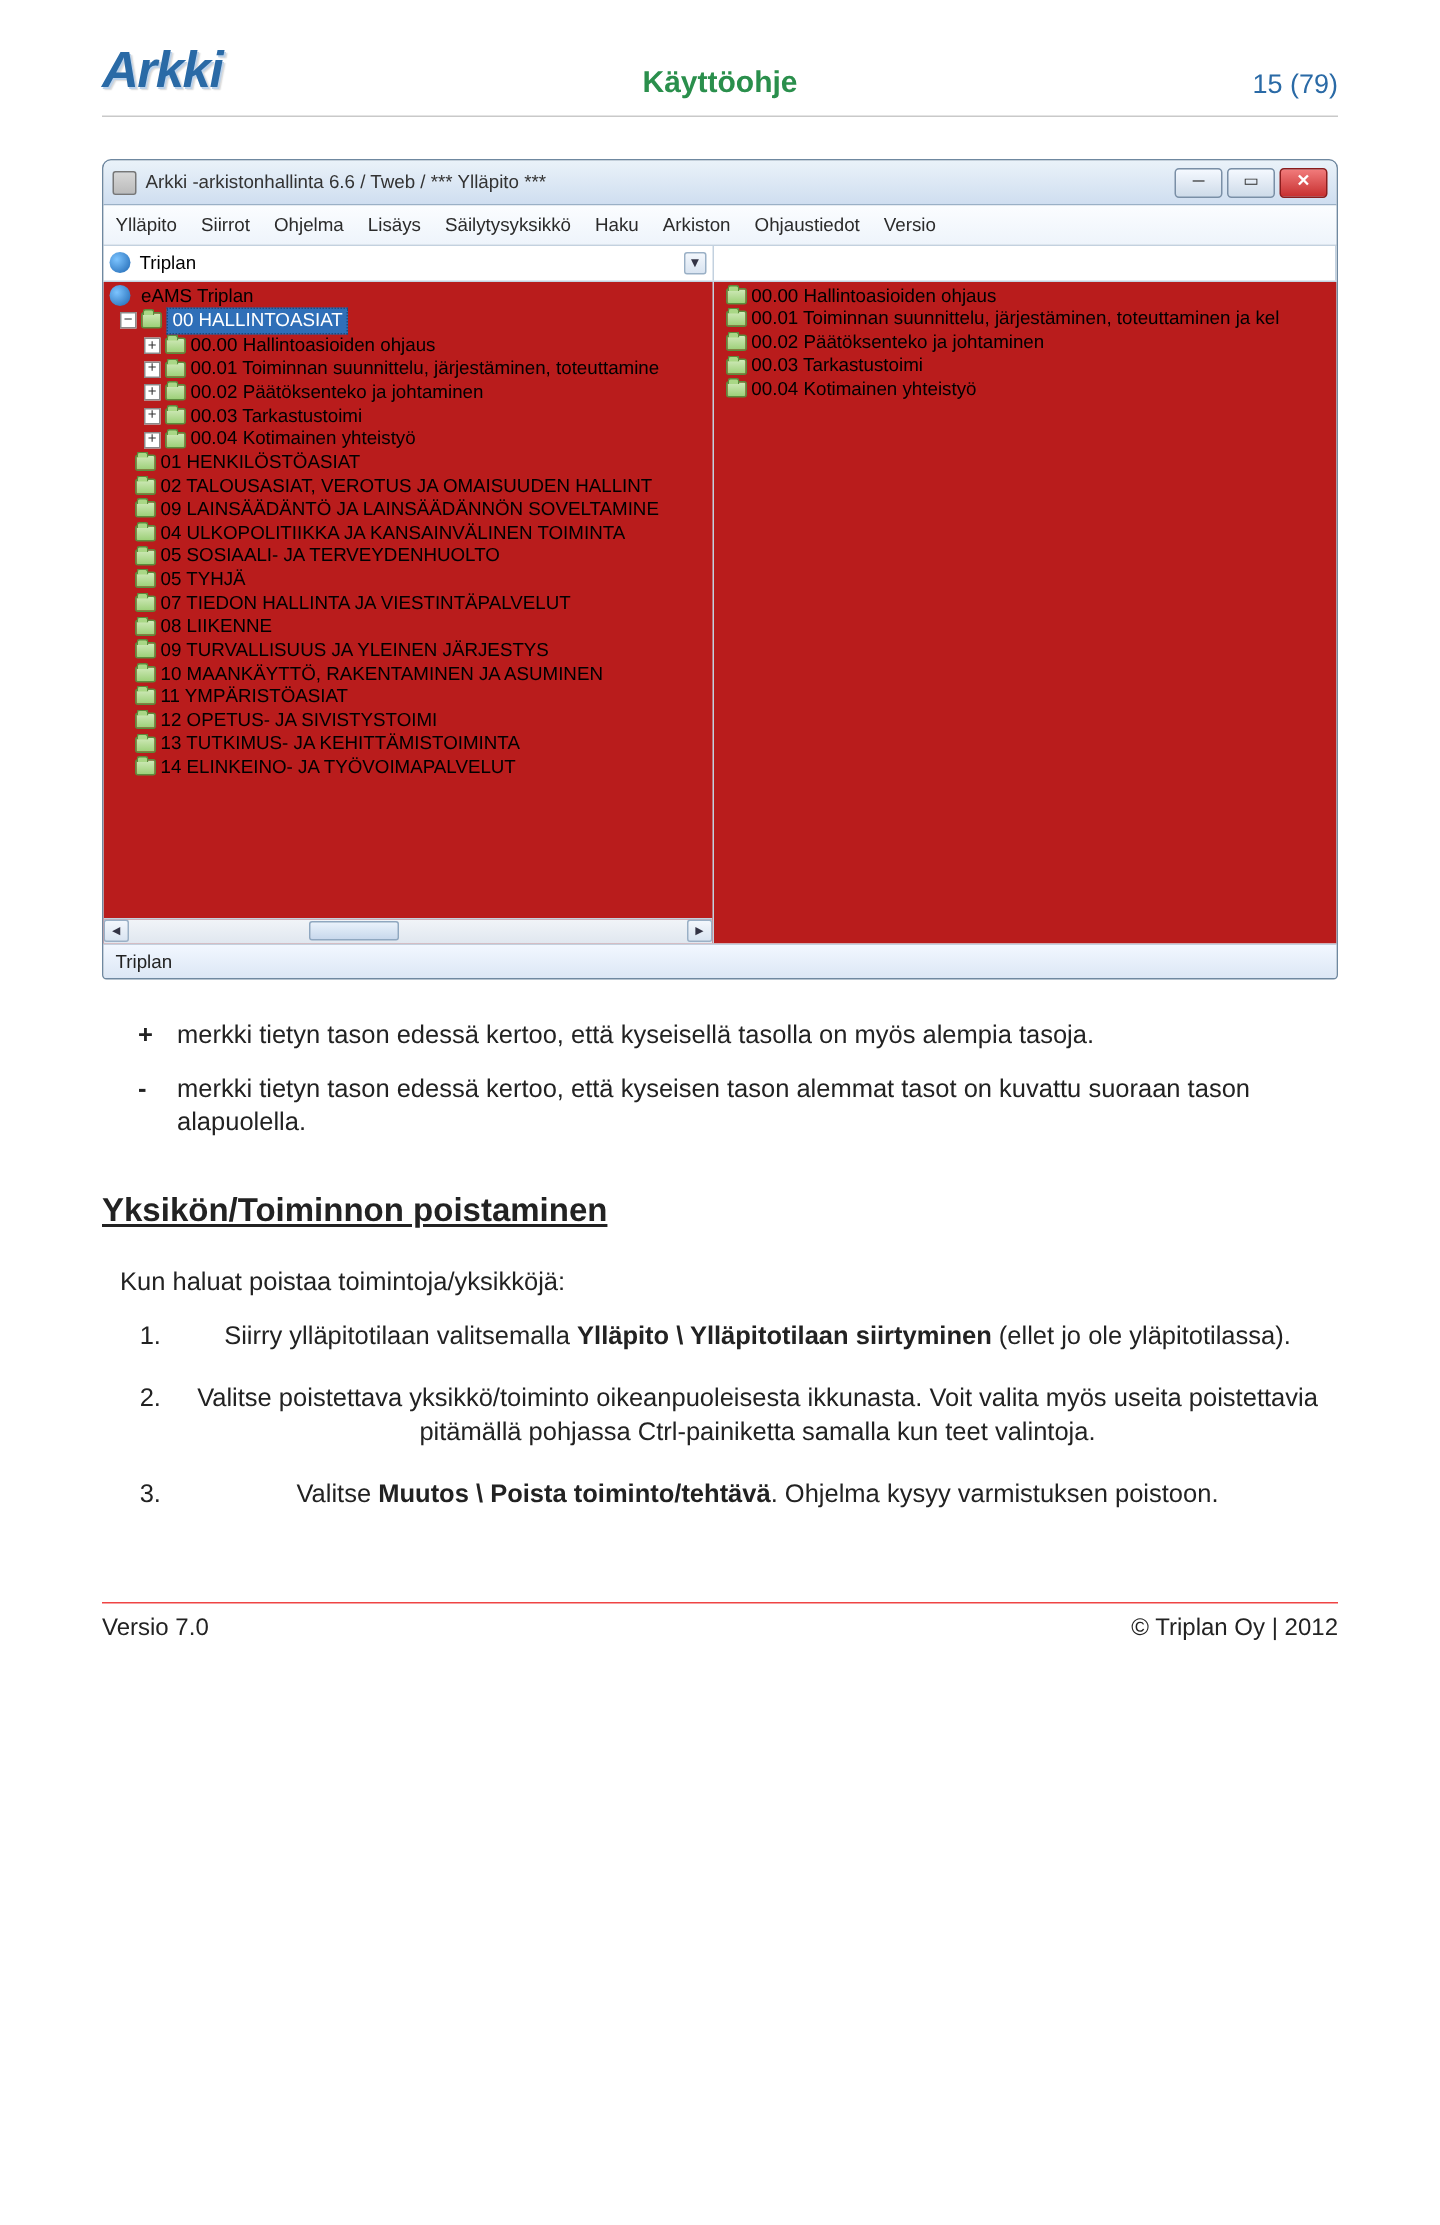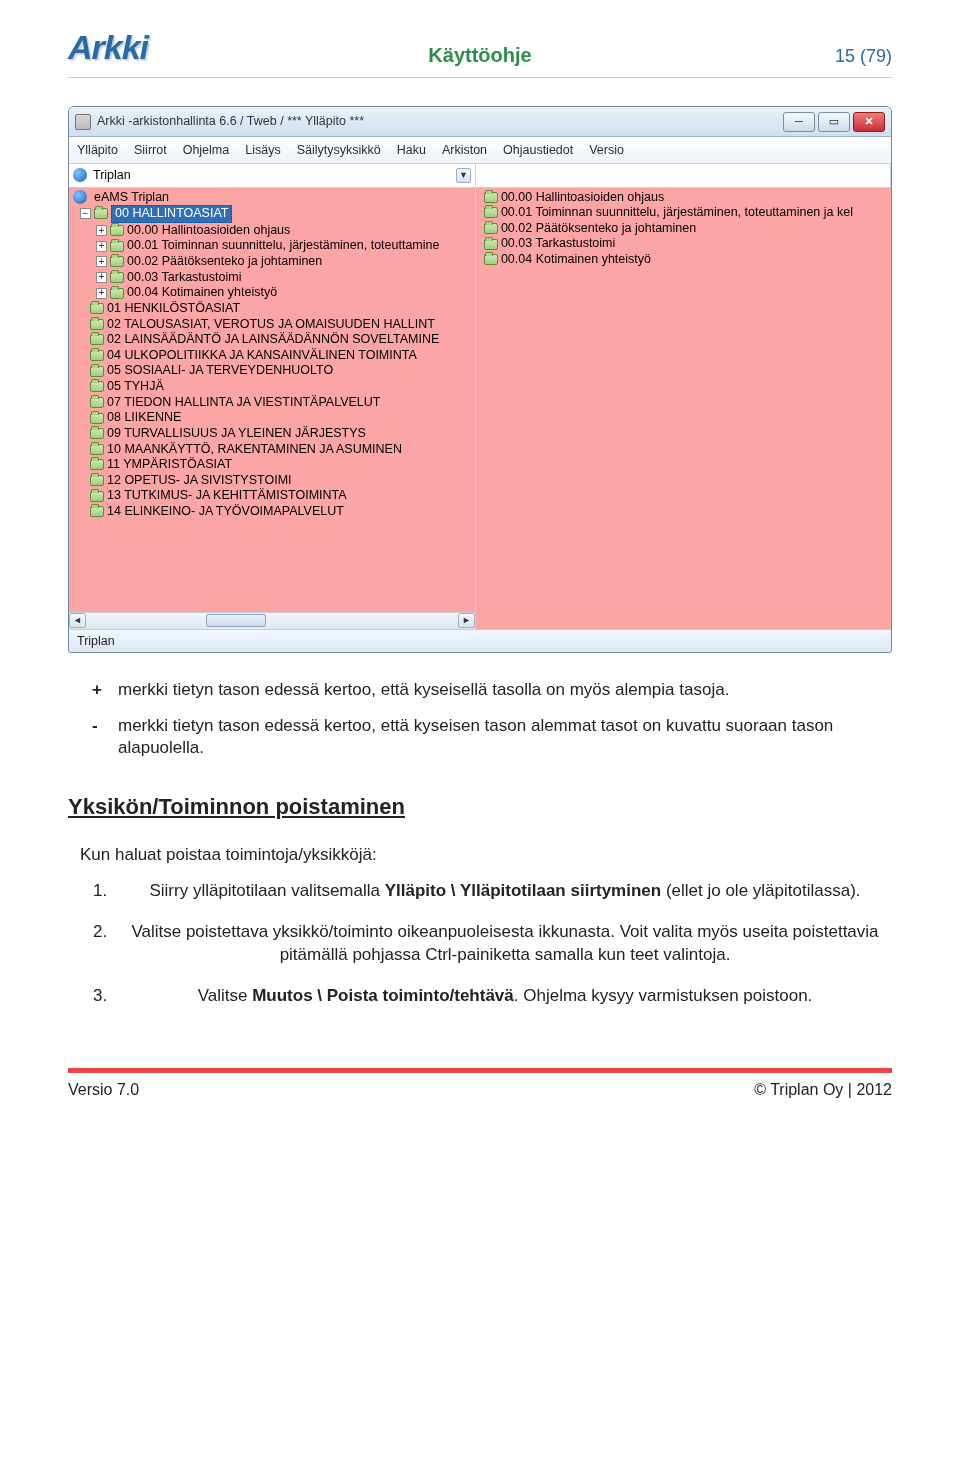--- a/index.html
+++ b/index.html
@@ -117,21 +117,21 @@
   }
   .combo .dd {
     width:15px; height:15px;
     display:flex; align-items:center; justify-content:center;
     background:linear-gradient(#f3f7fc,#d9e4f1);
     border:1px solid #9ab0c6; border-radius:2px;
     font-size:9px; color:#334;
   }
   .panes {
     display:flex;
-    background:#fca5a5;
+    background:#b91c1c;
     max-height: 455px;
   }
   .pane-left {
     flex: 0 0 49.5%;
     border-right: 1px solid #c3d1df;
     overflow: hidden;
   }
   .pane-right { flex:1; }
   .tree { padding: 2px 0 2px 4px; line-height: 1.25; }
   .node { white-space: nowrap; display:flex; align-items:center; gap:3px; }
@@ -185,21 +185,21 @@
   .right-list .node { padding:0 4px; }
   .definitions { margin-left: 24px; }
   .def-item { display:flex; gap:10px; margin: 4px 0 14px 0;}
   .def-mark { flex:0 0 16px; text-align:left; font-weight:700; }
   .h2 { font-size: 22px; font-weight:700; margin: 34px 0 22px 0; text-decoration: underline; }
   .sub-intro { margin: 0 0 14px 12px; }
   ol.steps { margin: 0 0 0 44px; padding:0;text-align:center; }
   ol.steps li { margin: 0 0 18px 0; padding-left: 6px; line-height:1.35;}
   .b { font-weight:700; }
   .footer {
-    border-top: 5px solid #ef4444;
+    border-top: 1px solid #ef4444;
     margin-top: 60px;
     padding-top: 8px;
     display:flex; justify-content:space-between;
     font-size: 16px;
   }
 </style>
 </head>
 <body>
 
 <div class="page">
@@ -295,21 +295,21 @@
                 <span class="label">01 HENKILÖSTÖASIAT</span>
               </div>
             <div class="node">
                 <span class="spacer" style="width:14px"></span>
                 <span class="fold"></span>
                 <span class="label">02 TALOUSASIAT, VEROTUS JA OMAISUUDEN HALLINT</span>
               </div>
             <div class="node">
                 <span class="spacer" style="width:14px"></span>
                 <span class="fold"></span>
-                <span class="label">02 LAINSÄÄDÄNTÖ JA LAINSÄÄDÄNNÖN SOVELTAMINE</span>
+                <span class="label">09 LAINSÄÄDÄNTÖ JA LAINSÄÄDÄNNÖN SOVELTAMINE</span>
               </div>
             <div class="node">
                 <span class="spacer" style="width:14px"></span>
                 <span class="fold"></span>
                 <span class="label">04 ULKOPOLITIIKKA JA KANSAINVÄLINEN TOIMINTA</span>
               </div>
             <div class="node">
                 <span class="spacer" style="width:14px"></span>
                 <span class="fold"></span>
                 <span class="label">05 SOSIAALI- JA TERVEYDENHUOLTO</span>

